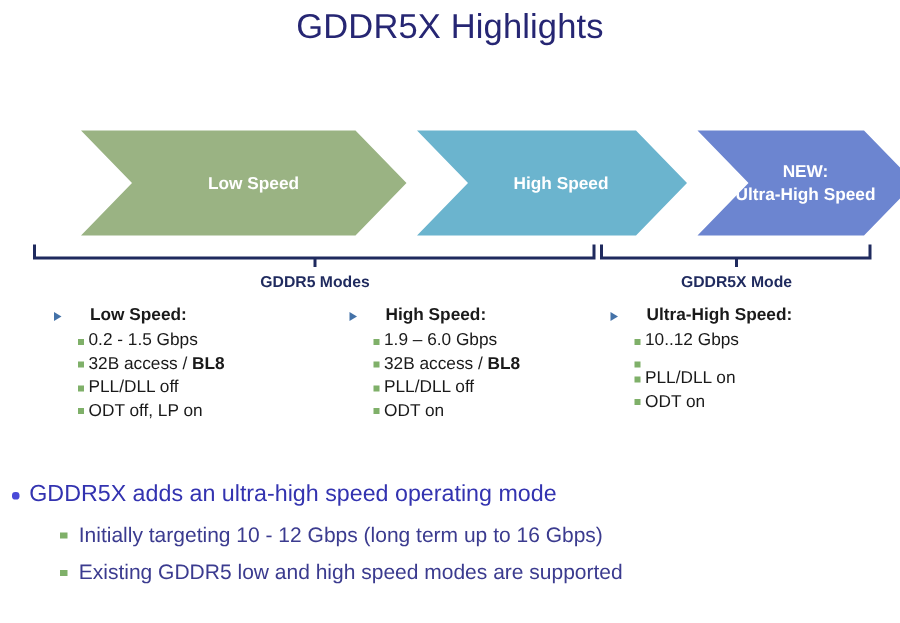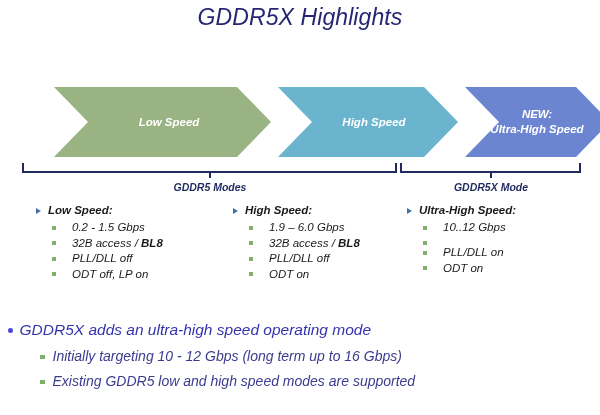--- a/index.html
+++ b/index.html
@@ -12,21 +12,20 @@
     background: #ffffff;
     font-family: "Liberation Sans", sans-serif;
     position: relative;
     overflow: hidden;
   }
   .slide {
     position: absolute;
     inset: 0;
     width: 600px;
     height: 415px;
-    font-style: italic;
   }
 
   
   .title {
     position: absolute;
     top: 4px;
     left: 0;
     width: 600px;
     text-align: center;
     font-size: 23px;
@@ -86,21 +85,21 @@
     position: relative;
     box-sizing: border-box;
   }
   .col-1 { width: 215px; padding-left: 36px; }
   .col-2 { width: 180px; padding-left: 18px; }
   .col-3 { width: 205px; padding-left: 12px; }
 
   .col-head {
     display: flex;
     align-items: flex-start;
-    gap: 7px;
+    gap: 19px;
     margin-bottom: 3px;
   }
   .tri-bullet {
     width: 0; height: 0;
     border-top: 3.5px solid transparent;
     border-bottom: 3.5px solid transparent;
     border-left: 5px solid #4472a8;
     margin-top: 4.5px;
     flex: none;
   }
@@ -112,21 +111,21 @@
     white-space: nowrap;
   }
   .sub-list {
     list-style: none;
     margin: 0;
     padding: 0 0 0 16px;
   }
   .sub-item {
     display: flex;
     align-items: flex-start;
-    gap: 16px;
+    gap: 3px;
     line-height: 15.5px;
   }
   .sq-bullet {
     width: 4px; height: 4px;
     background: #7fb069;
     margin-top: 5.5px;
     flex: none;
   }
   .sub-text {
     font-size: 11.5px;

